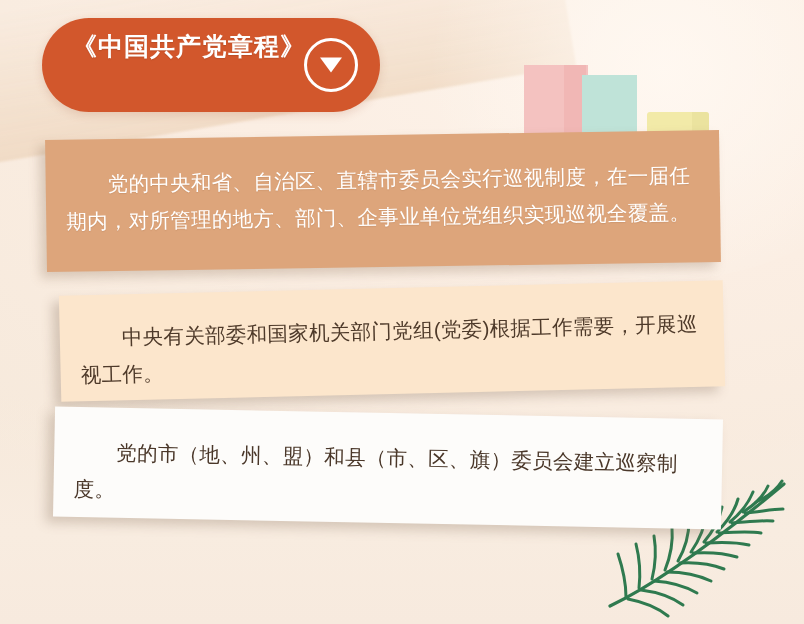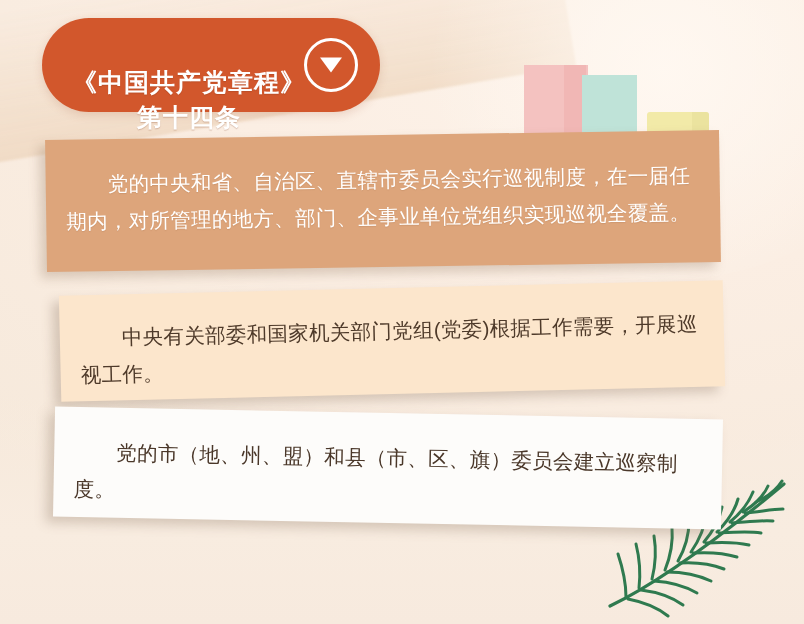--- a/index.html
+++ b/index.html
@@ -123,21 +123,20 @@
     left: 18px;
     top: 11px;
     width: 258px;
     color: #ffffff;
     text-align: center;
     font-size: 25px;
     font-weight: bold;
     line-height: 35px;
     letter-spacing: 1px;
     text-shadow: 0 1px 1px rgba(120,50,25,0.25);
-    margin-top: 36px;
   }
   .badge-line {
     display: block;
     white-space: nowrap;
   }
   .badge-circle {
     position: absolute;
     right: 22px;
     top: 20px;
     width: 54px;
@@ -244,21 +243,20 @@
     <div class="book book-pink"></div>
     <div class="book-pink-inner"></div>
     <div class="book book-mint"></div>
     <div class="book book-yellow"></div>
     <div class="book-yellow-inner"></div>
   </div>
 
   <div class="badge">
     <div class="badge-text">
       <span class="badge-line">《中国共产党章程》</span>
-      <span class="badge-line">第十四条</span>
     </div>
     <div class="badge-circle">
       <div class="badge-caret"></div>
     </div>
   </div>
 
   <div class="panel panel-1">
     <div class="panel-body panel-indent">党的中央和省、自治区、直辖市委员会实行巡视制度，在一届任期内，对所管理的地方、部门、企事业单位党组织实现巡视全覆盖。</div>
   </div>
 

